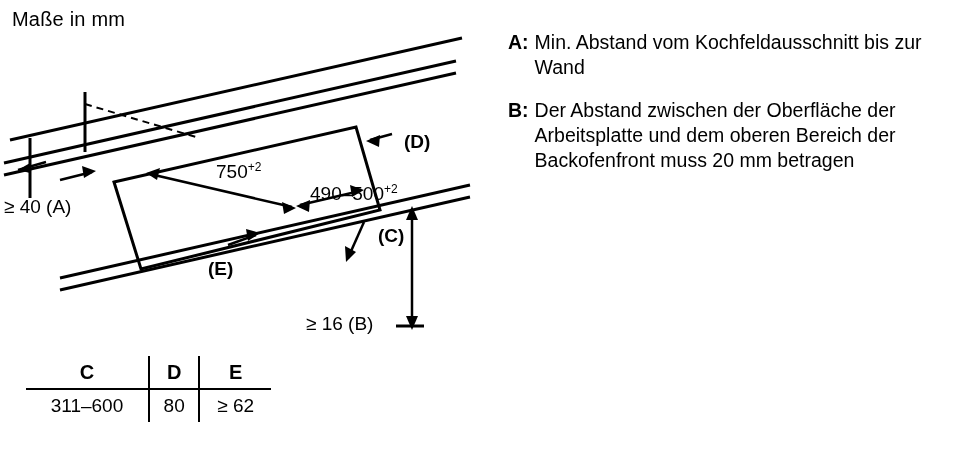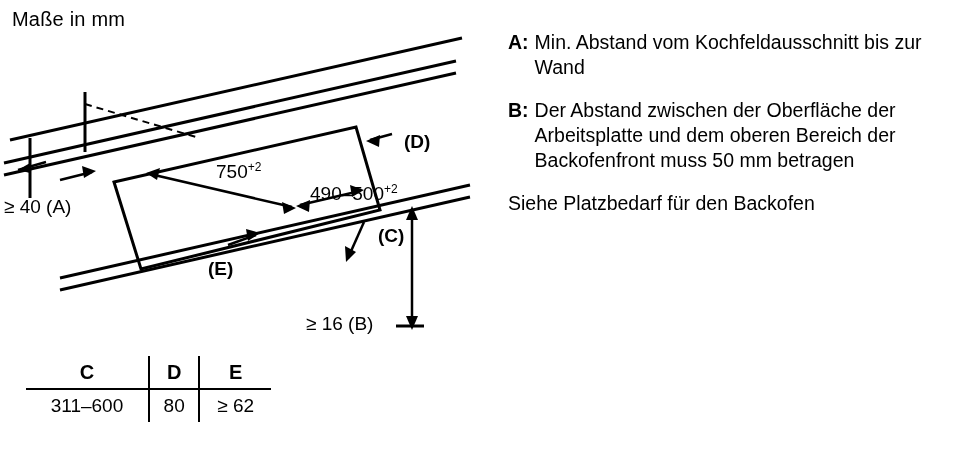--- a/index.html
+++ b/index.html
@@ -234,18 +234,17 @@
       </table>
   </div>
 
   <div class="notes">
     <div class="note-block">
       <span class="note-key">A:</span>
       <span class="note-body">Min. Abstand vom Kochfeldausschnitt bis zur Wand</span>
     </div>
     <div class="note-block">
       <span class="note-key">B:</span>
-      <span class="note-body">Der Abstand zwischen der Oberfläche der Arbeitsplatte und dem oberen Bereich der Backofenfront muss 50 mm betragen</span>
+      <span class="note-body">Der Abstand zwischen der Oberfläche der Arbeitsplatte und dem oberen Bereich der Backofenfront muss 20 mm betragen</span>
     </div>
-    <div class="note-plain">Siehe Platzbedarf für den Backofen</div>
   </div>
 
 </div>
 
 </body></html>

